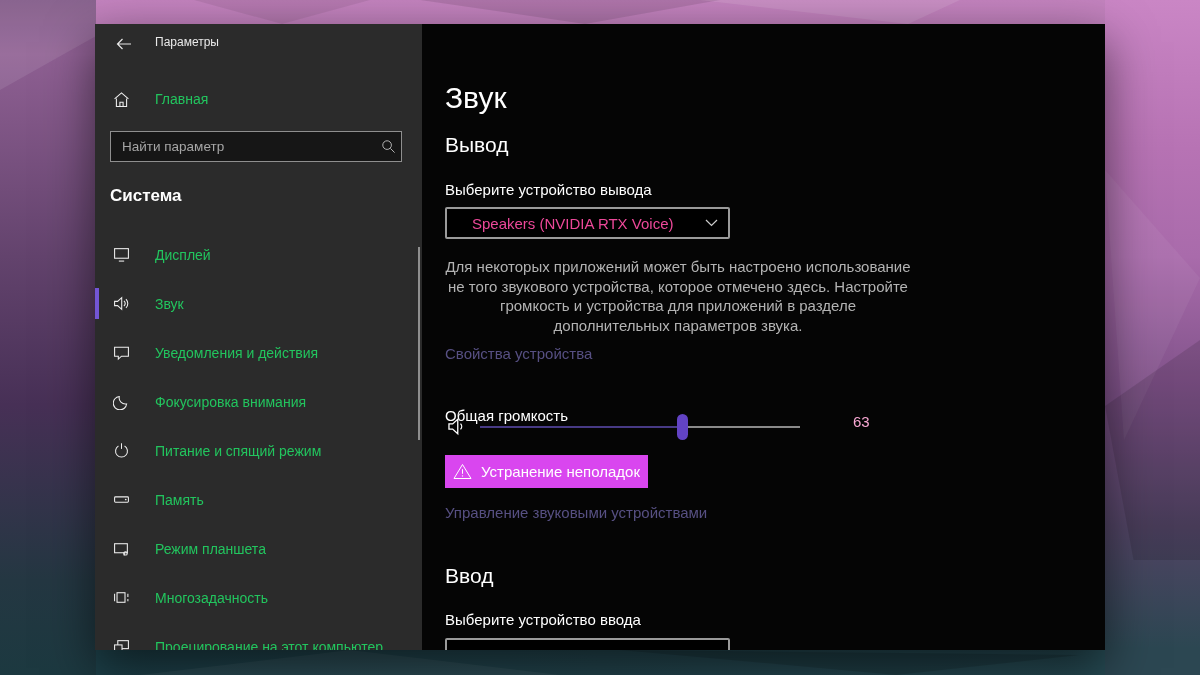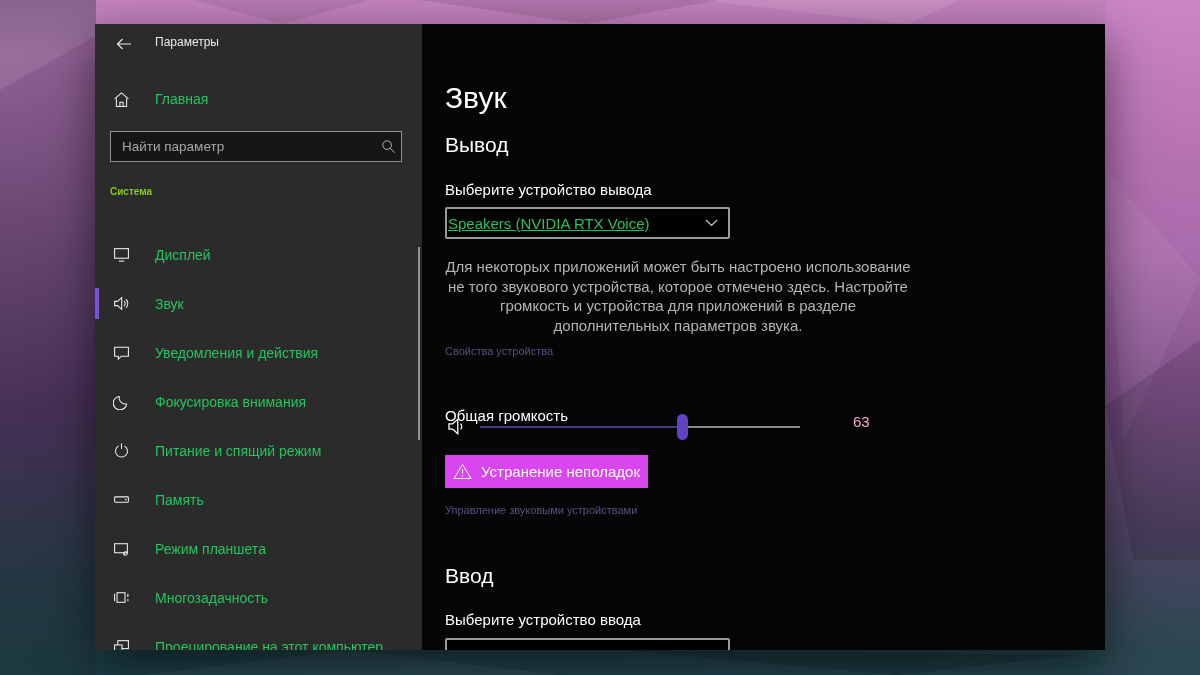--- a/index.html
+++ b/index.html
@@ -43,21 +43,21 @@
   .home-row { position:absolute; left:0; top:53px; width:327px; height:44px; display:flex; align-items:center; cursor:pointer; }
   .home-row .nav-ic { left:18px; }
 
   .search-box { position:absolute; left:15px; top:107px; width:292px; height:31px;
     background:#161616; border:1px solid #8f8f8f; display:flex; align-items:center; }
   .search-box input { flex:1; background:transparent; border:none; outline:none;
     color:#d8d8d8; font-size:13.5px; padding:0 8px 0 11px; font-family:inherit; }
   .search-box input::placeholder { color:#a6a6a6; }
   .search-ic { width:26px; display:flex; justify-content:center; align-items:center; }
 
-  .section-title { position:absolute; left:15px; top:162px; font-size:10px; font-weight:bold; color:#84cc16; }
+  .section-title { position:absolute; left:15px; top:162px; font-size:17px; font-weight:bold; color:#ffffff; }
 
   .nav { position:absolute; left:0; top:206px; width:327px; }
   .nav-item { position:relative; height:49px; display:flex; align-items:center; cursor:pointer; }
   .nav-ic { position:absolute; left:18px; width:17px; height:17px; display:flex; align-items:center; justify-content:center; }
   .nav-label { position:absolute; left:60px; font-size:14px; color:#22c55e; white-space:nowrap; }
   .nav-accent { position:absolute; left:0; top:9px; width:4px; height:31px; background:#7355d6; }
 
   .side-scrollbar { position:absolute; left:323px; top:223px; width:2px; height:193px; background:#8f8f8f; }
 
   
@@ -70,26 +70,26 @@
   .h-in  { top:540px; }
   .field-label { position:absolute; left:0; font-size:15px; color:#fff; }
   .lbl-out-dev { top:157px; }
   .lbl-volume  { top:359px;margin-top:24px; }
   .lbl-in-dev  { top:587px; }
 
   .dropdown { position:absolute; left:0; width:285px; height:32px; background:#000;
     border:2px solid #9a9a9a; border-radius:2px; display:flex; align-items:center; cursor:pointer; }
   .dd-out { top:183px; }
   .dd-in  { top:614px; }
-  .dd-text { flex:1; padding-left:1px; font-size:15px; color:#22c55e; white-space:nowrap;text-decoration:underline; }
+  .dd-text { flex:1; padding-left:25px; font-size:15px; color:#ec4899; white-space:nowrap; }
   .dd-chev { width:34px; display:flex; justify-content:center; }
 
   .desc { position:absolute; left:0; top:233px; width:466px; font-size:15px; line-height:19.5px; color:#b3b3b3;text-align:center; }
 
-  .link { position:absolute; left:0; font-size:11px; color:#575083; cursor:pointer; white-space:nowrap; }
+  .link { position:absolute; left:0; font-size:15px; color:#575083; cursor:pointer; white-space:nowrap; }
   .link-props  { top:321px; }
   .link-manage { top:480px; }
 
   .slider-row { position:absolute; left:0; top:388px; width:640px; height:30px; }
   .vol-ic { position:absolute; left:2px; top:4px; }
   .slider { position:absolute; left:35px; top:14px; width:320px; height:2px; background:#8a8a8a; cursor:pointer; }
   .slider-fill { position:absolute; left:0; top:0; height:2px; background:#473a85; }
   .slider-thumb { position:absolute; top:-12px; width:11px; height:26px; border-radius:6px;
     background:#6243c4; transform:translateX(-5px); cursor:pointer; }
   .vol-value { position:absolute; left:408px; top:1px; font-size:15px; color:#f9a8d4; }

